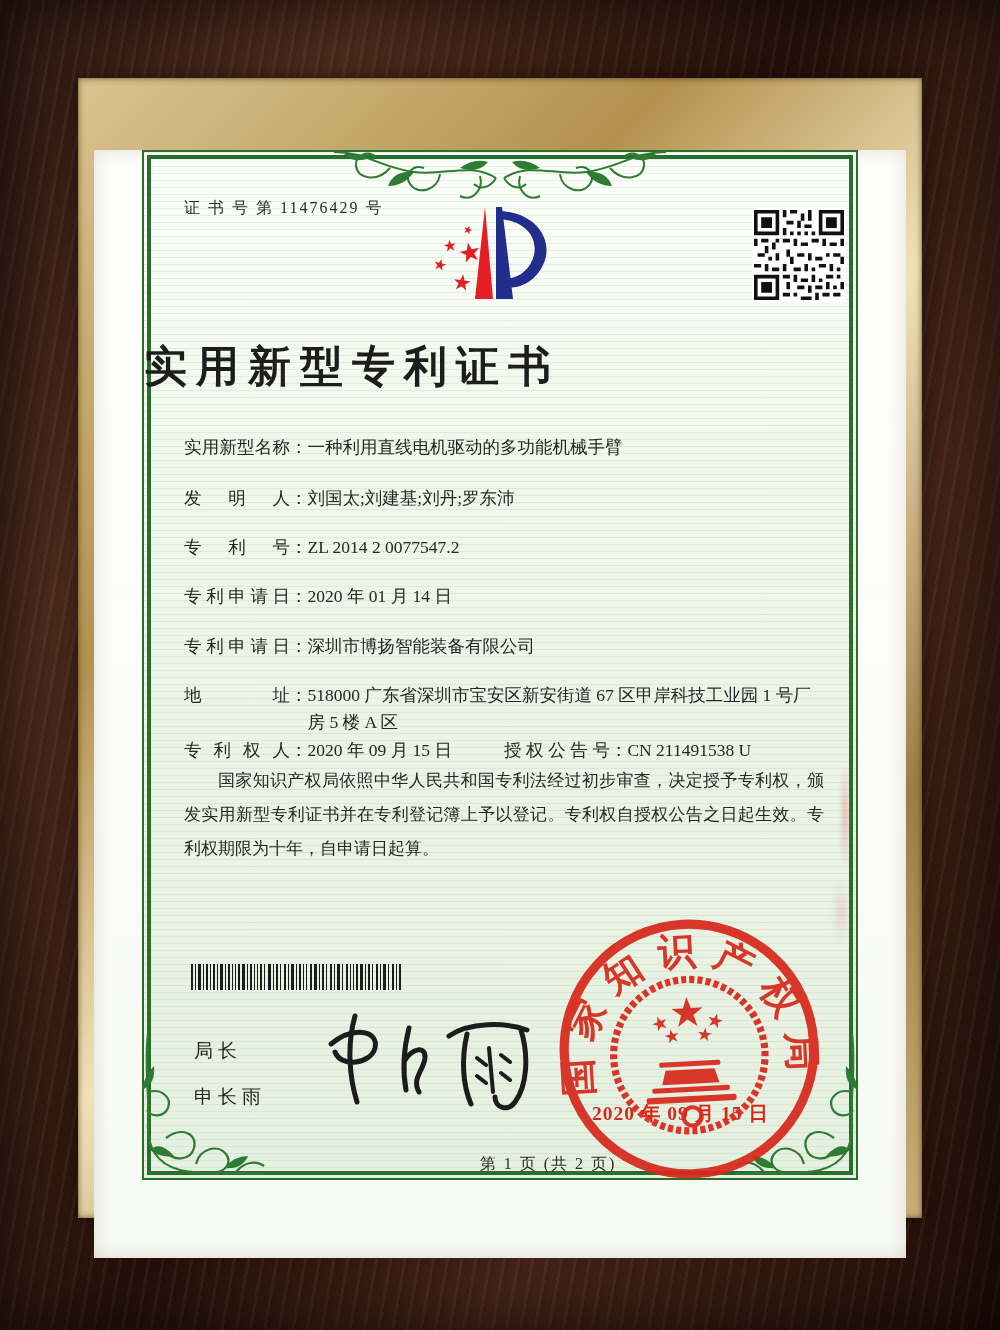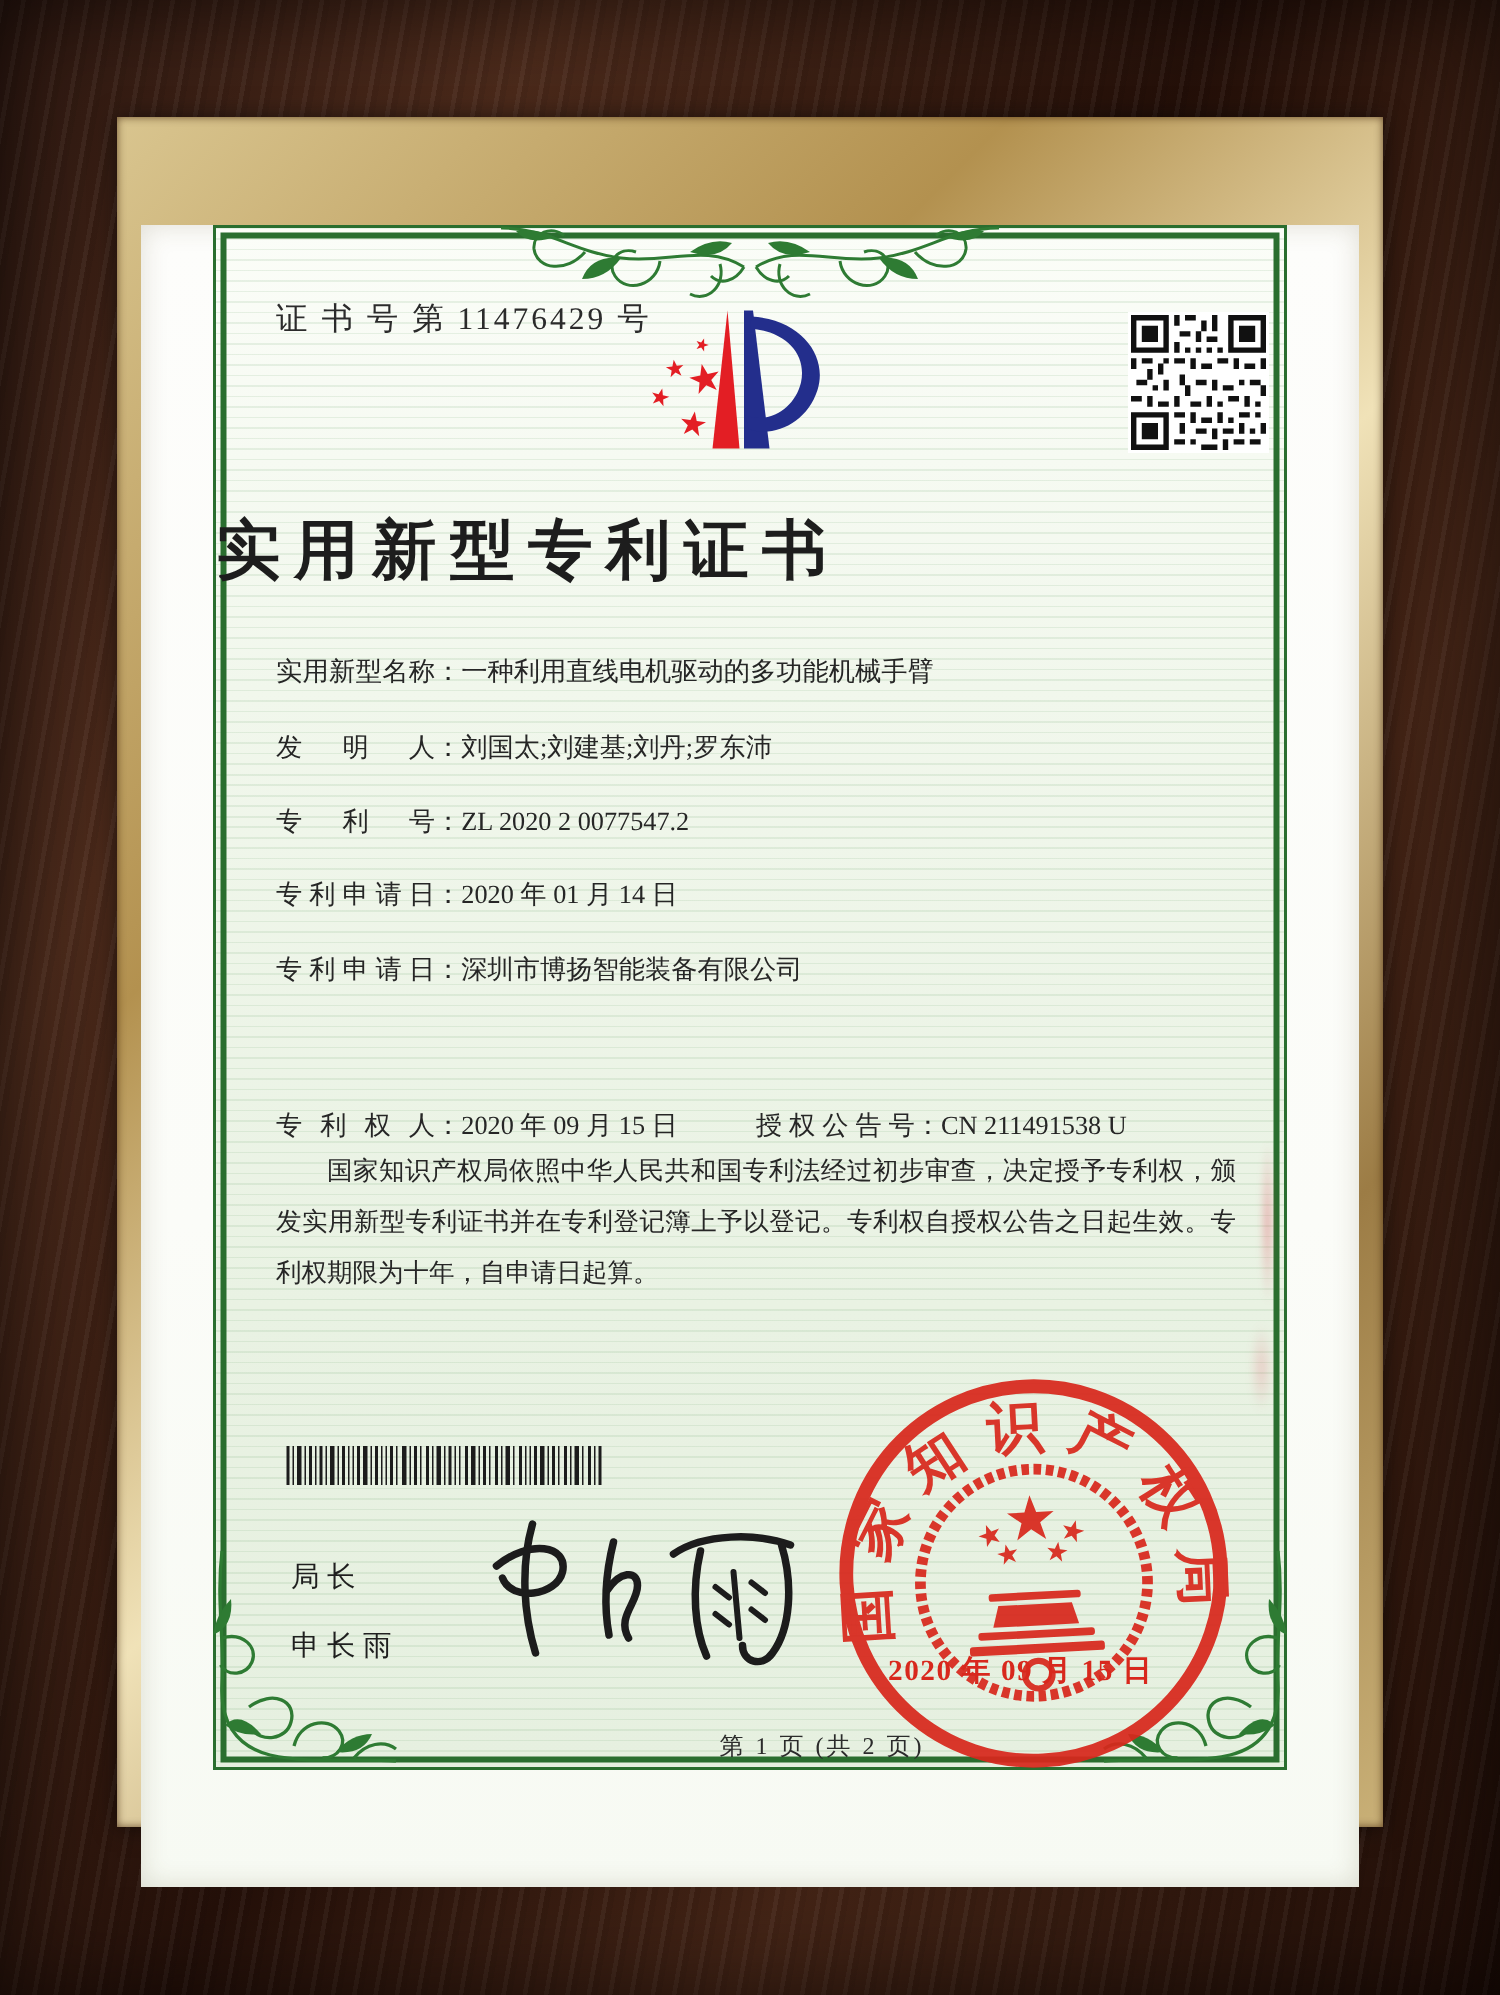--- a/index.html
+++ b/index.html
@@ -39,21 +39,21 @@
     background:
       repeating-linear-gradient(180deg, rgba(125,175,125,.16) 0 1px, transparent 1px 7px),
       linear-gradient(180deg,#fbfdf8 0%,#f1f7ec 30%,#e9f2e3 70%,#e6f0e0 100%);
   }
   .cert::before{
     content:"";position:absolute;inset:3px;
     border:4px solid #2a6e2f;pointer-events:none;
   }
   .abs{position:absolute;}
   
-  .cert-number{left:40px;top:46px;font-size:21px;color:#2b2b2b;letter-spacing:2px;}
+  .cert-number{left:40px;top:46px;font-size:16px;color:#2b2b2b;letter-spacing:2px;}
   .title{left:0;top:186px;width:100%;text-align:left;font-size:43px;font-weight:600;
          letter-spacing:9px;color:#1d1d1d;}
   .frow{left:40px;width:640px;font-size:17.5px;color:#262626;line-height:27px;}
   .flabel{display:inline-block;width:106px;text-align:justify;text-align-last:justify;vertical-align:top;}
   .colon{vertical-align:top;}
   .fvalue{display:inline-block;max-width:505px;vertical-align:top;}
   .pair2{margin-left:52px;}
   .body-text{left:40px;top:612px;width:640px;font-size:17px;line-height:34px;
              color:#262626;text-align:justify;}
   .body-text p{margin:0;text-indent:2em;font-family:Liberation Serif, serif;}
@@ -156,27 +156,30 @@
 
     <div class="abs title">实用新型专利证书</div>
 
     <div class="abs frow" style="top:282px">
       <span class="flabel">实用新型名称</span><span class="colon">：</span><span class="fvalue">一种利用直线电机驱动的多功能机械手臂</span>
     </div>
     <div class="abs frow" style="top:333px">
       <span class="flabel">发明人</span><span class="colon">：</span><span class="fvalue">刘国太;刘建基;刘丹;罗东沛</span>
     </div>
     <div class="abs frow" style="top:382px">
-      <span class="flabel">专利号</span><span class="colon">：</span><span class="fvalue">ZL 2020 2 0077547.2</span>
+      <span class="flabel">专利号</span><span class="colon">：</span><span class="fvalue">ZL 2014 2 0077547.2</span>
     </div>
     <div class="abs frow" style="top:431px">
       <span class="flabel">专利申请日</span><span class="colon">：</span><span class="fvalue">2020 年 01 月 14 日</span>
     </div>
     <div class="abs frow" style="top:481px">
       <span class="flabel">专利申请日</span><span class="colon">：</span><span class="fvalue">深圳市博扬智能装备有限公司</span>
+    </div>
+    <div class="abs frow" style="top:530px">
+      <span class="flabel">地址</span><span class="colon">：</span><span class="fvalue">518000 广东省深圳市宝安区新安街道 67 区甲岸科技工业园 1 号厂房 5 楼 A 区</span>
     </div>
     <div class="abs frow" style="top:585px">
       <span class="flabel">专利权人</span><span class="colon">：</span><span>2020 年 09 月 15 日</span><span class="pair2 flabel">授权公告号</span><span class="colon">：</span><span>CN 211491538 U</span>
     </div>
 
     <div class="abs body-text">
       <p>国家知识产权局依照中华人民共和国专利法经过初步审查，决定授予专利权，颁发实用新型专利证书并在专利登记簿上予以登记。专利权自授权公告之日起生效。专利权期限为十年，自申请日起算。</p>
     </div>
 
     <svg class="abs barcode" width="212" height="26" viewBox="0 0 212 26">

